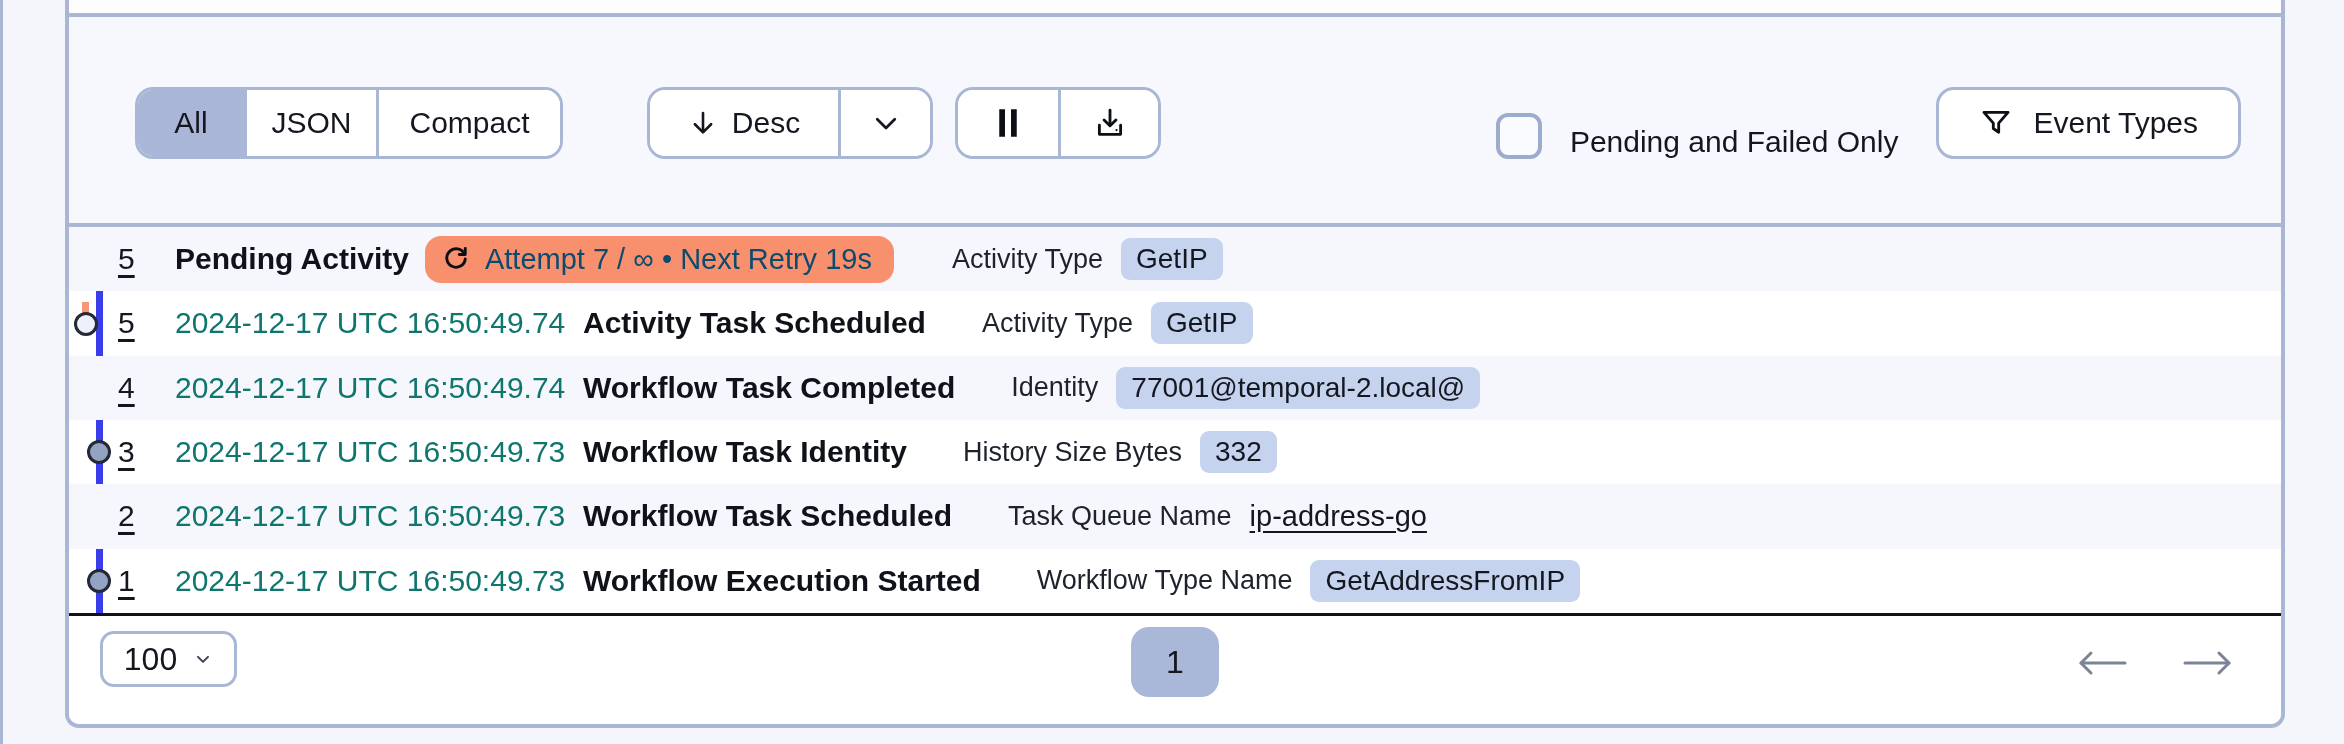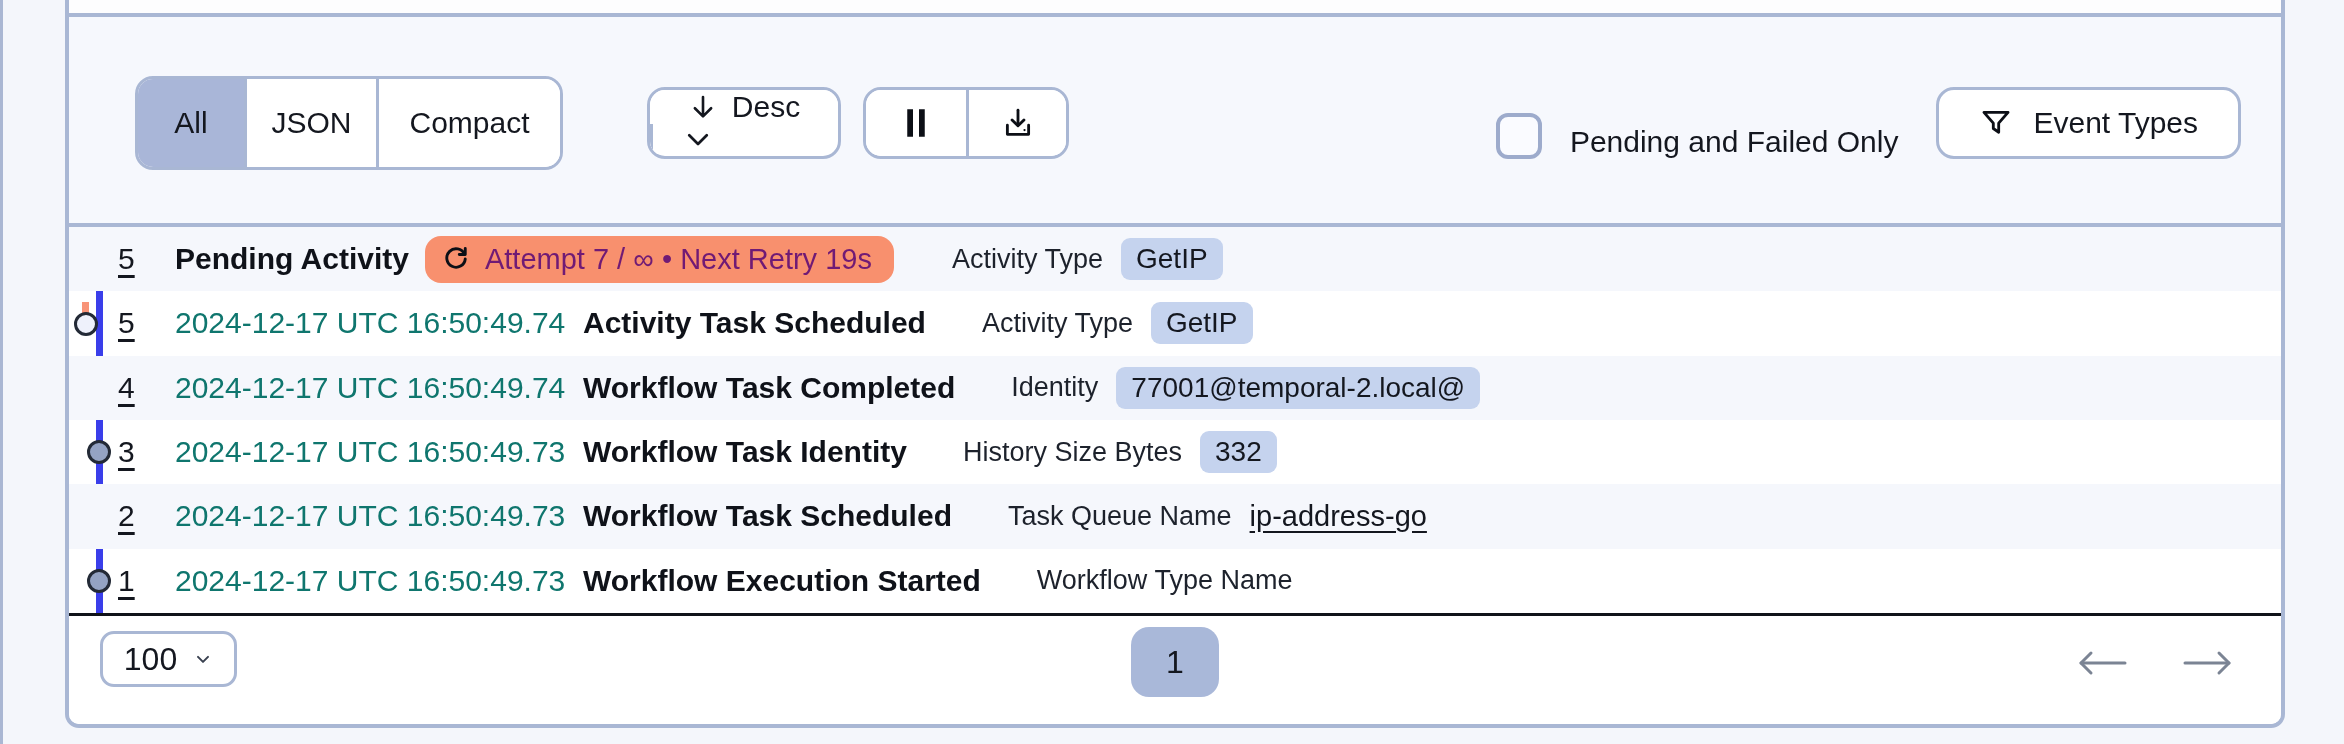--- a/index.html
+++ b/index.html
@@ -26,21 +26,21 @@
   .top-strip { height:33px; background:#fdfdfe; }
   .h-divider { height:4px; background:#a9b7d4; flex:none; }
 
   
   .toolbar { height:206px; background:#f6f8fd; position:relative; flex:none; }
   .toolbar-row {
     position:absolute; left:66px; right:40px; top:70px; height:72px;
     display:flex; align-items:center;
   }
   .seg-group {
-    display:flex; height:94px; border:3px solid #a9b7d4; border-radius:18px;
+    display:flex; height:72px; border:3px solid #a9b7d4; border-radius:18px;
     background:#fff; overflow:hidden;
   }
   .seg {
     display:flex; align-items:center; justify-content:center;
     font-size:30px; color:#14171f; background:#fff; cursor:pointer;
   }
   .seg + .seg { border-left:3px solid #a9b7d4; }
   .seg.active { background:#a9b6d8; }
   .seg-all { width:106px; } .seg-compact { width:184px; } .seg-json { width:132px; }
 
@@ -48,21 +48,21 @@
     display:flex; height:72px; border:3px solid #a9b7d4; border-radius:18px;
     background:#fff; overflow:hidden;
   }
   .btn-seg {
     display:flex; align-items:center; justify-content:center; gap:14px;
     font-size:30px; background:#fff; cursor:pointer;
   }
   .btn-seg + .btn-seg { border-left:3px solid #a9b7d4; }
   .desc-main { width:188px; } .desc-chevron { width:92px; }
   .pause-seg, .download-seg { width:100px; }
-  .ml-84 { margin-left:84px;flex-direction:column; } .ml-22 { margin-left:22px; }
+  .ml-84 { margin-left:84px; } .ml-22 { margin-left:22px; }
 
   .right-controls { margin-left:auto; display:flex; align-items:flex-end; }
   .checkbox {
     width:46px; height:46px; border:4px solid #9dabcc; border-radius:12px;
     background:#fafbff; cursor:pointer;
   }
   .checkbox-label { margin-left:28px; font-size:30px; color:#14171f; }
   .event-types-btn {
     margin-left:38px; height:72px; padding:0 40px;
     display:flex; align-items:center; gap:20px;
@@ -89,21 +89,21 @@
     margin-left:18px; background:#c5d3ee; color:#14171f;
     font-size:28px; padding:5px 15px; border-radius:9px;
   }
   .attr-link {
     margin-left:18px; font-size:29px; color:#14171f; cursor:pointer;
     text-decoration:underline; text-underline-offset:5px;
   }
   .retry-badge {
     margin-left:16px; margin-right:2px;
     background:#f8906e; border-radius:16px; padding:7px 22px 7px 16px;
-    display:flex; align-items:center; gap:14px; font-size:29px; color:#701a75;
+    display:flex; align-items:center; gap:14px; font-size:29px; color:#0c4a6e;
   }
 
   
   .timeline { position:absolute; left:0; top:0; width:60px; height:386px; pointer-events:none; }
   .tl-blue { position:absolute; left:27px; top:0; width:7px; height:386px; background:#3a3eea; }
   .tl-dashed {
     position:absolute; left:13px; top:0; width:7px; height:98px;
     background:repeating-linear-gradient(to bottom,#f89478 0 13px,transparent 13px 25px);
   }
   .dot { position:absolute; width:24px; height:24px; border-radius:50%; }
@@ -274,20 +274,21 @@
         <span class="event-name">Workflow Task Scheduled</span>
         <span class="attr-label">Task Queue Name</span>
         <span class="attr-link">ip-address-go</span>
       </div>
 
       <div class="row">
         <span class="event-id">1</span>
         <span class="event-time">2024-12-17 UTC 16:50:49.73</span>
         <span class="event-name">Workflow Execution Started</span>
         <span class="attr-label">Workflow Type Name</span>
+        <span class="attr-badge">GetAddressFromIP</span>
       </div>
     </div>
   </div>
 
   <div class="black-divider"></div>
 
   <div class="footer">
     <div class="page-size-select">
       <span>100</span>
       <span>

